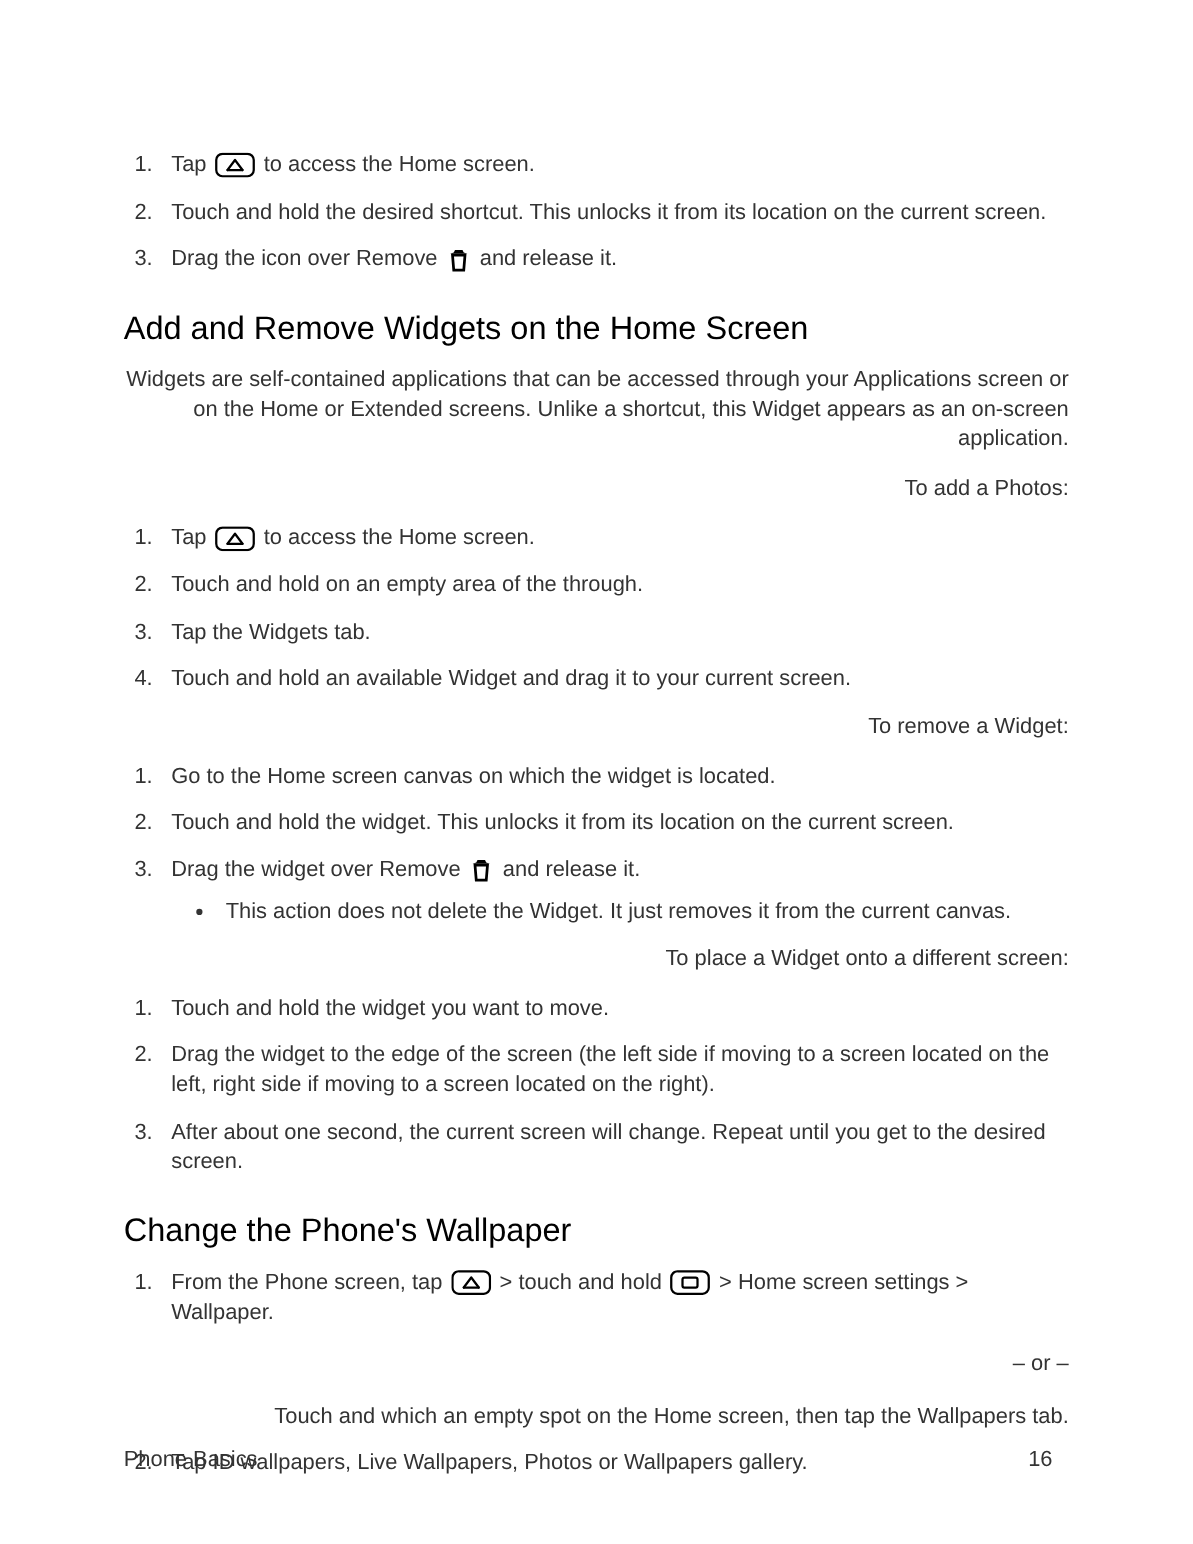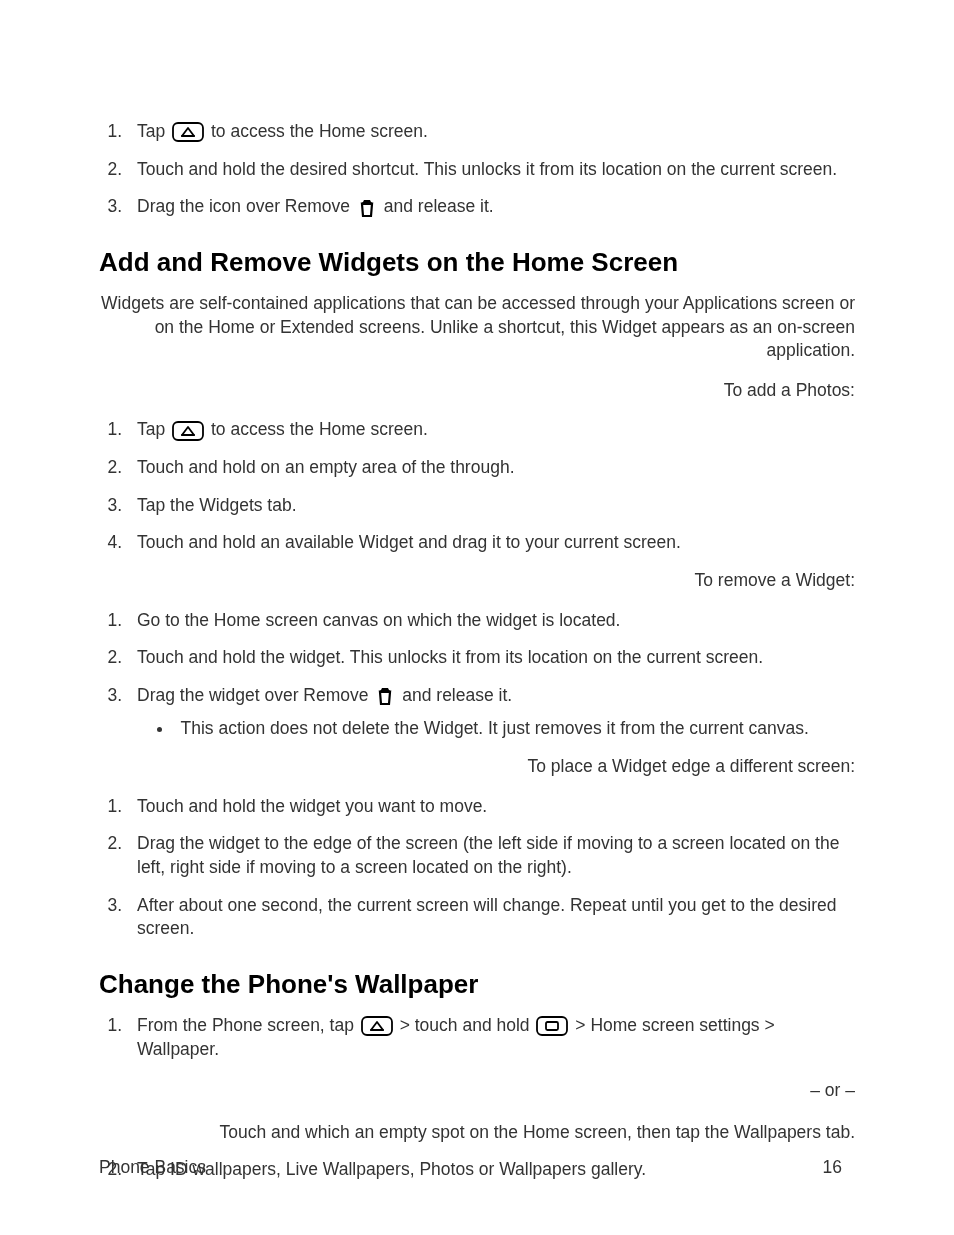--- a/index.html
+++ b/index.html
@@ -37,21 +37,21 @@
     width: 5px;
     height: 5px;
     background: #333;
     border-radius: 50%;
     vertical-align: middle;
     margin-right: 14px;
     margin-left: -20px;
   }
   h2.section {
     font-family: Arial, Helvetica, sans-serif;
-    font-weight: 700;
+    font-weight: 400;
     font-size: 26px;
     color: #000;
     margin: 26px 0 12px 0;
     letter-spacing: 0px;
   }
   p.para {
     margin: 10px 0 16px 0;
     text-align: right;
   }
   .icon-frame {
@@ -153,21 +153,21 @@
             <use href="#trash-icon-g"></use>
           </svg></span><span> and release it.</span>
       <ul class="bullet">
         <li>
           <span>This action does not delete the Widget. It just removes it from the current canvas.</span>
         </li>
       </ul>
     </li>
   </ol>
 
-  <p class="para">To place a Widget edge a different screen:</p>
+  <p class="para">To place a Widget onto a different screen:</p>
 
   <ol>
     <li>
       <span>Touch and hold the widget you want to move.</span>
     </li>
     <li>
       <span>Drag the widget to the edge of the screen (the left side if moving to a screen located on the left, right side if moving to a screen located on the right).</span>
     </li>
     <li>
       <span>After about one second, the current screen will change. Repeat until you get to the desired screen.</span>

